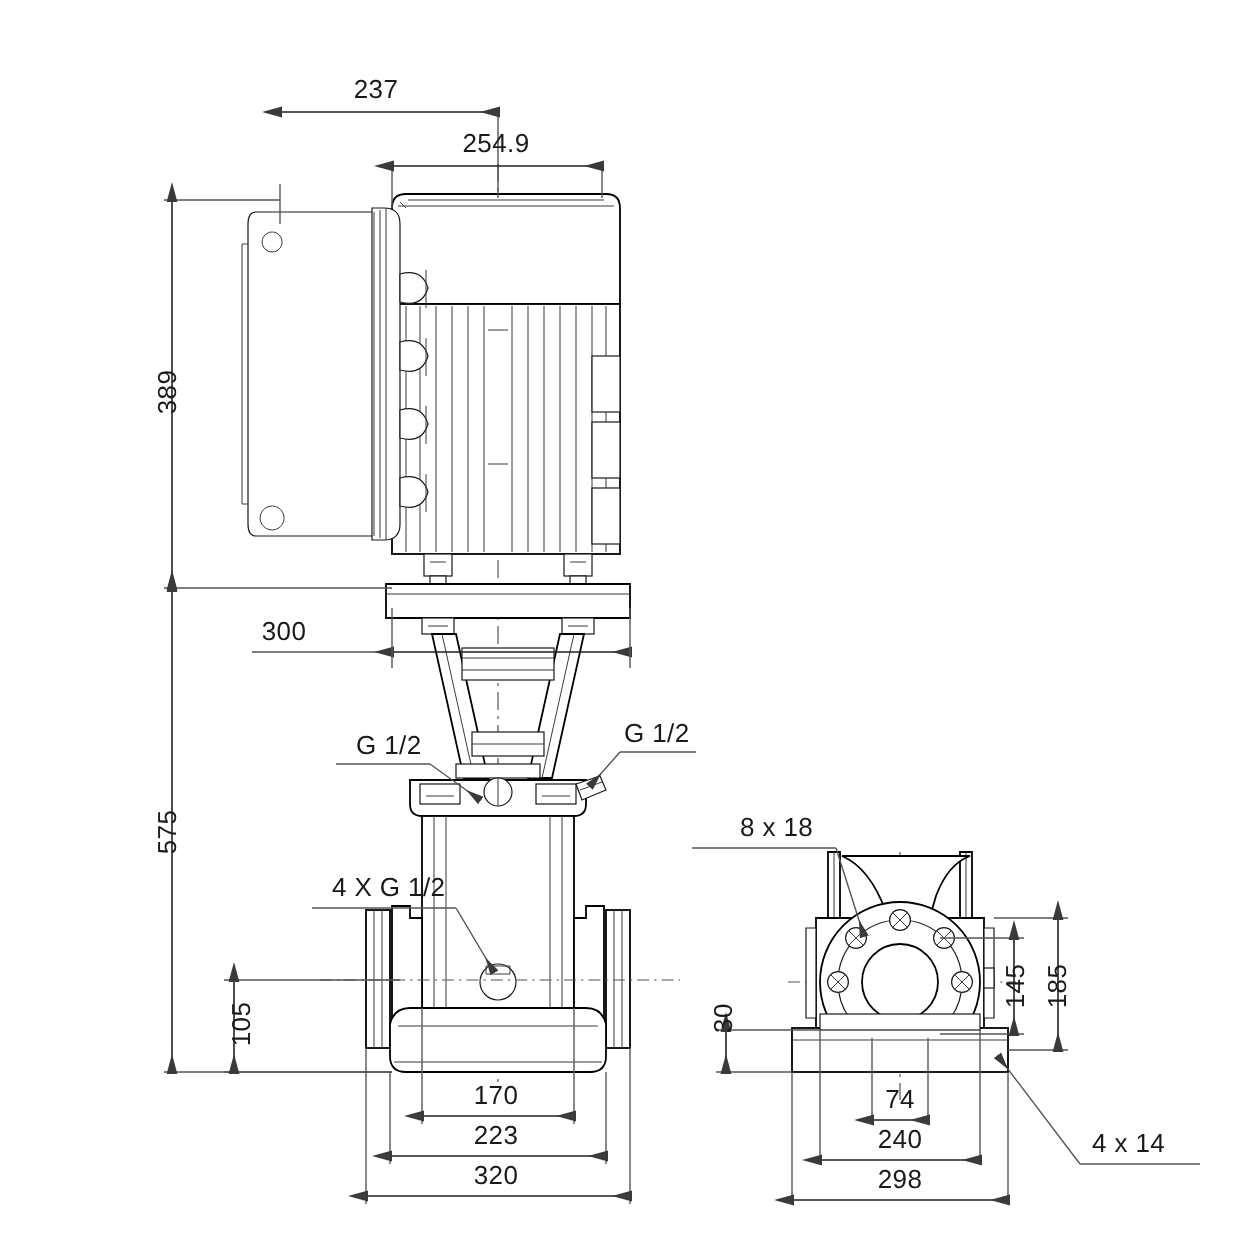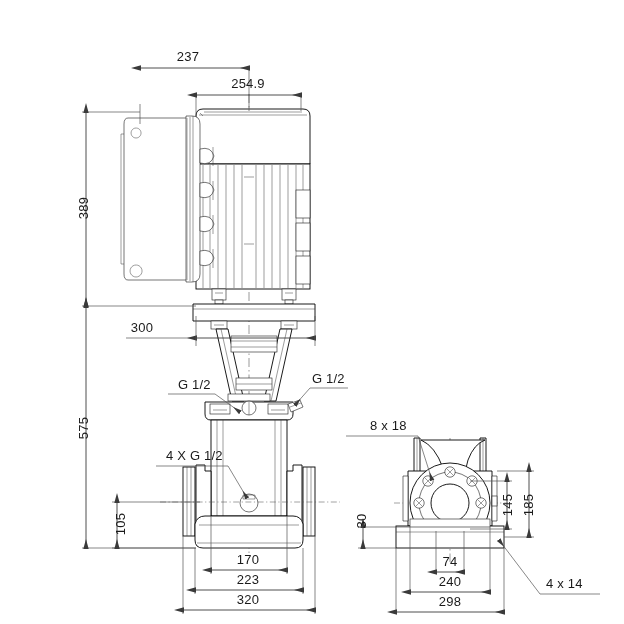--- a/index.html
+++ b/index.html
@@ -10,21 +10,21 @@
   }
   body {
     width: 624px;
     height: 624px;
     font-family: "Liberation Sans", sans-serif;
     overflow: hidden;
     position: relative;
   }
   #drawing-root {
     position: absolute;
-    left: 0; top: 16px;
+    left: 0; top: 4px;
     width: 624px;
     height: 532px;
   }
   svg#drawing {
     display: block;
     width: 624px;
     height: 624px;
     background: #ffffff;
   }
   .ln      { stroke: #000000; stroke-width: 0.9; fill: none; }

